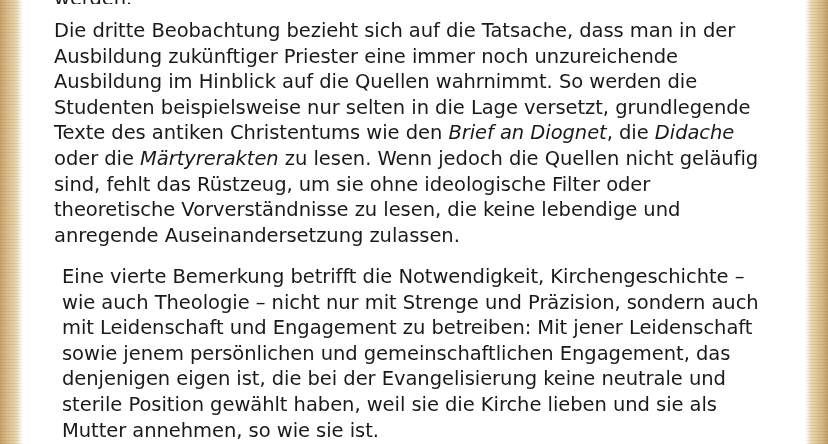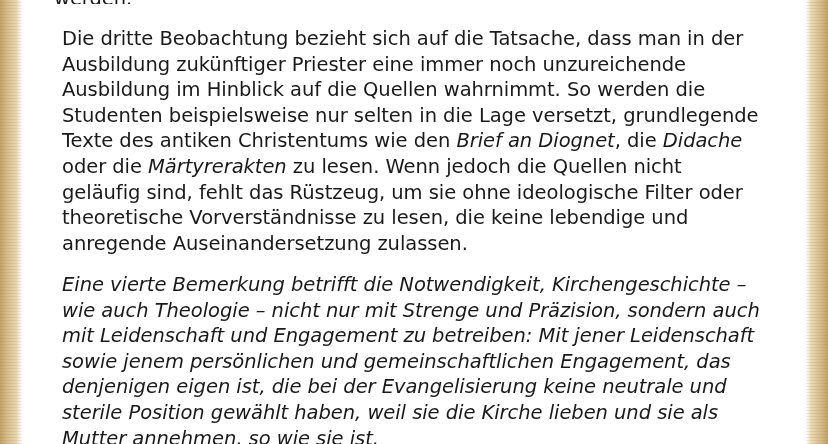--- a/index.html
+++ b/index.html
@@ -62,21 +62,21 @@
       linear-gradient(270deg, #c2a167 0%, #d7ba86 30%, #ead7b1 75%, #ffffff 100%);
   }
   .content {
     position: absolute;
     left: 54px;
     right: 54px;
     top: 0;
     bottom: 0;
   }
   p {
-    margin: 8px;
+    margin: 0;
     color: #1a1a1a;
     font-size: 19.5px;
     line-height: 25.6px;
     text-align: left;
     letter-spacing: -0.05px;
   }
   .para-cut {
     
     position: absolute;
     top: -14px;
@@ -90,23 +90,22 @@
   }
   .para-2 {
     position: absolute;
     top: 18px;
     left: 0;
     right: 0;
   }
   .para-3 {
     position: absolute;
     top: 264px;
-    left: 0;
+    left: 8px;
     right: 0;
-    font-style: italic;
   }
   i {
     font-style: italic;
   }
 </style>
 </head>
 <body>
 
 <div class="page">
 

